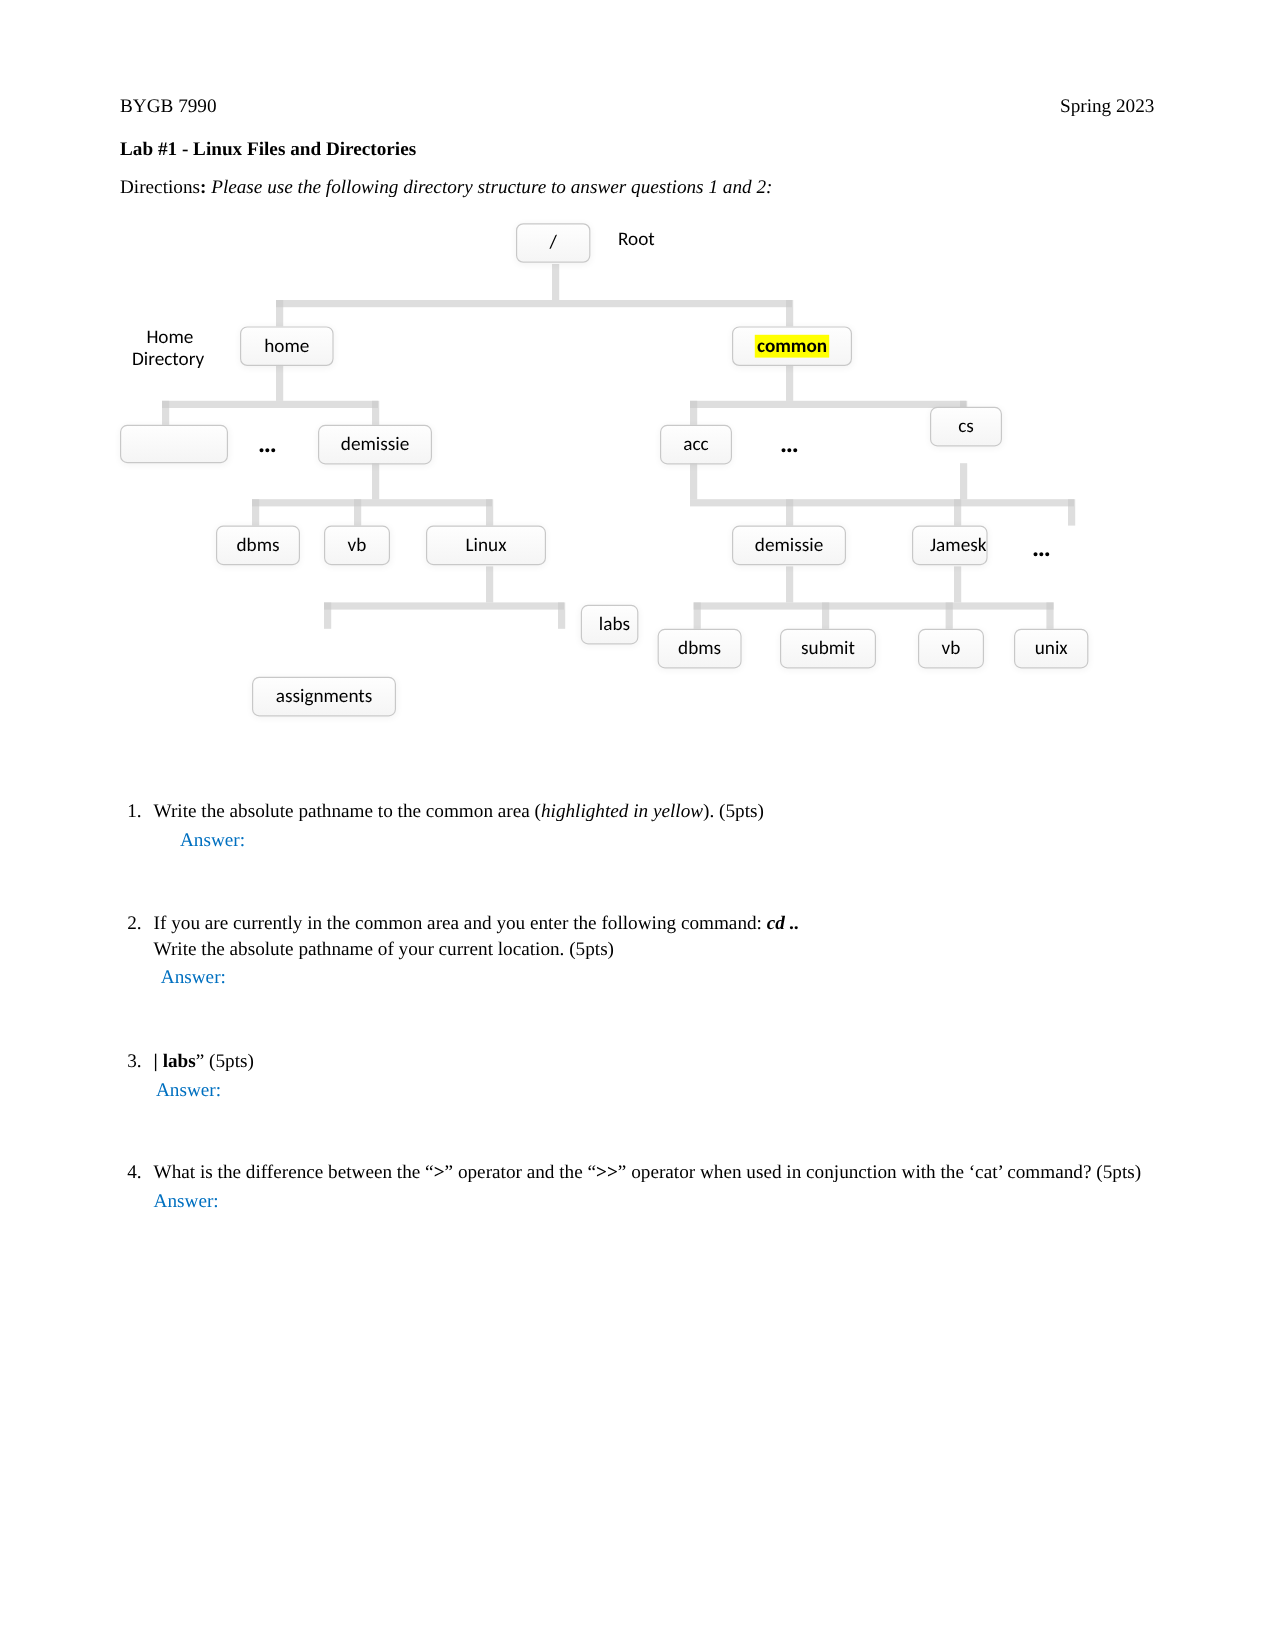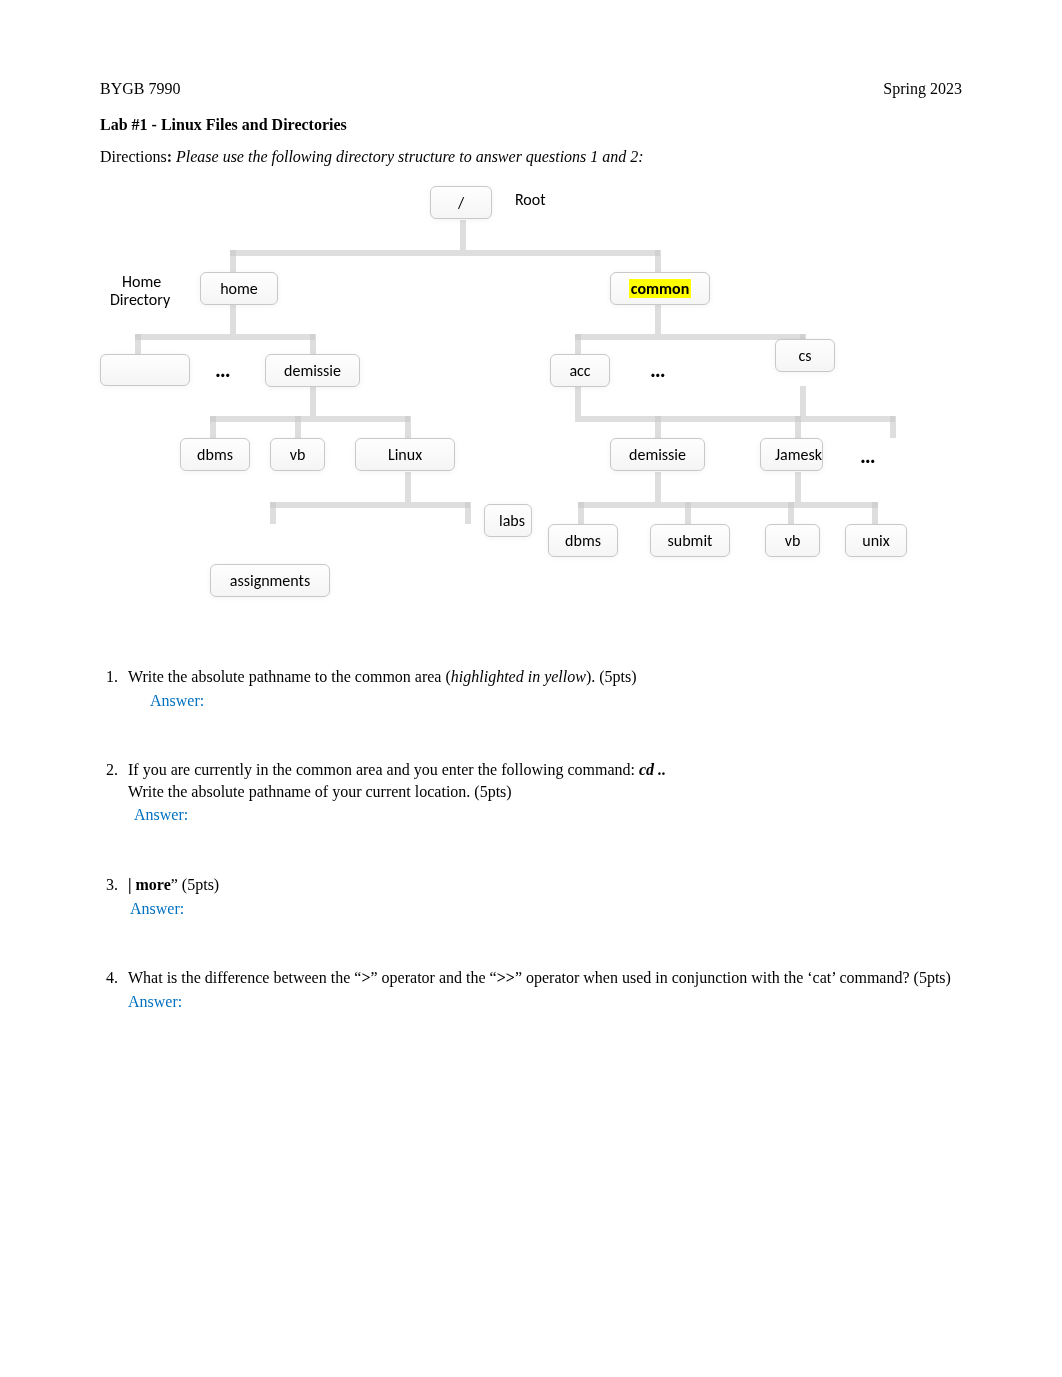--- a/index.html
+++ b/index.html
@@ -183,21 +183,21 @@
       <span>If you are currently in the common area and you enter the following command:   </span><span class="bold" style="font-style:italic">cd ..</span>
       <div>Write the absolute pathname of your current location. (5pts)</div>
       <div class="answer" style="margin-left:6px">Answer:</div>
     </div>
   </div>
 
   <div class="q">
     <div class="num">3.</div>
     <div class="body">
       <div>
-        <span class="bold">| more</span><span>” (5pts)</span>
+        <span class="bold">| labs</span><span>” (5pts)</span>
       </div>
       <div class="answer" style="margin-left:2px">Answer:</div>
     </div>
   </div>
 
   <div class="q">
     <div class="num">4.</div>
     <div class="body">
       <span>What is the difference between the “</span><span class="bold">&gt;</span><span>” operator and the “</span><span class="bold">&gt;&gt;</span><span>” operator when used in conjunction with the ‘cat’ command? (5pts)</span>
       <div class="answer" style="margin-left:0">Answer:</div>

